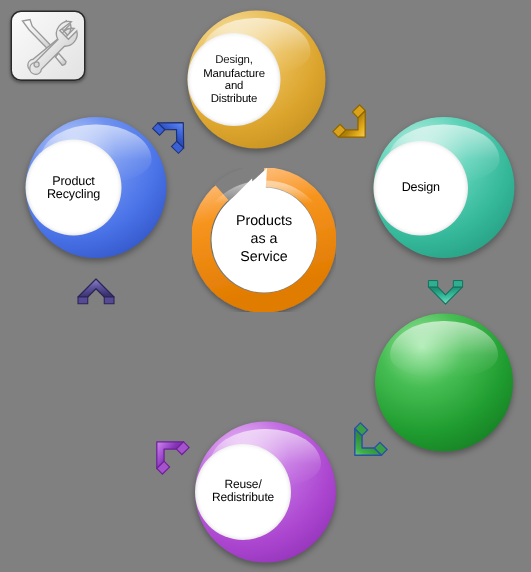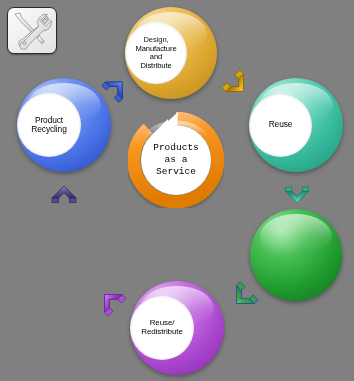--- a/index.html
+++ b/index.html
@@ -236,42 +236,42 @@
 
       <circle cx="48" cy="48" r="35" fill="#ffffff"></circle>
 
       <path d="M 18 24 A 42 42 0 0 1 78 24" fill="none" stroke="url(#cgloss)" stroke-width="6" stroke-linecap="round" opacity="0.85"></path>
     </svg>
 
     <svg class="center-arrowhead" width="40" height="30" viewBox="0 0 40 30" style="left:20px;top:-4px;">
       <path d="M6 26 L30 4 L29 20 Z" fill="#ffffff"></path>
       <path d="M4 27 L20 11 L22 26 Z" fill="#ffffff"></path>
     </svg>
-    <div class="c-label" style="font-size:9.5px;font-family:Liberation Mono, monospace;">Products
+    <div class="c-label" style="font-size:9.5px;">Products
 as  a
 Service</div>
   </div>
 
   <div class="node" style="left:125px;top:7px;width:92px;height:92px;
         background:radial-gradient(circle at 34% 24%, #f6e0a4 0%, #e9bb52 36%, #dba42c 62%, #b8851a 100%);">
     <div class="shadowring"></div>
     <div class="inner" style="width:62px;height:62px;">
       <div class="label" style="font-size:7.6px;">Design,
 Manufacture
 and
 Distribute</div>
     </div>
     <div class="gloss"></div>
   </div>
 
   <div class="node" style="left:249px;top:78px;width:94px;height:94px;
         background:radial-gradient(circle at 34% 24%, #c2f0e4 0%, #5fd3b9 32%, #35b89a 62%, #1d8f74 100%);">
     <div class="shadowring"></div>
     <div class="inner" style="width:63px;height:63px;">
-      <div class="label" style="font-size:8.4px;">Reuse</div>
+      <div class="label" style="font-size:8.4px;">Design</div>
     </div>
     <div class="gloss"></div>
   </div>
 
   <div class="node" style="left:250px;top:209px;width:92px;height:92px;
         background:radial-gradient(circle at 34% 24%, #9fe8a6 0%, #46bd52 30%, #1f9c2f 62%, #116b1d 100%);">
     <div class="shadowring"></div>
     <div class="gloss"></div>
   </div>
 

